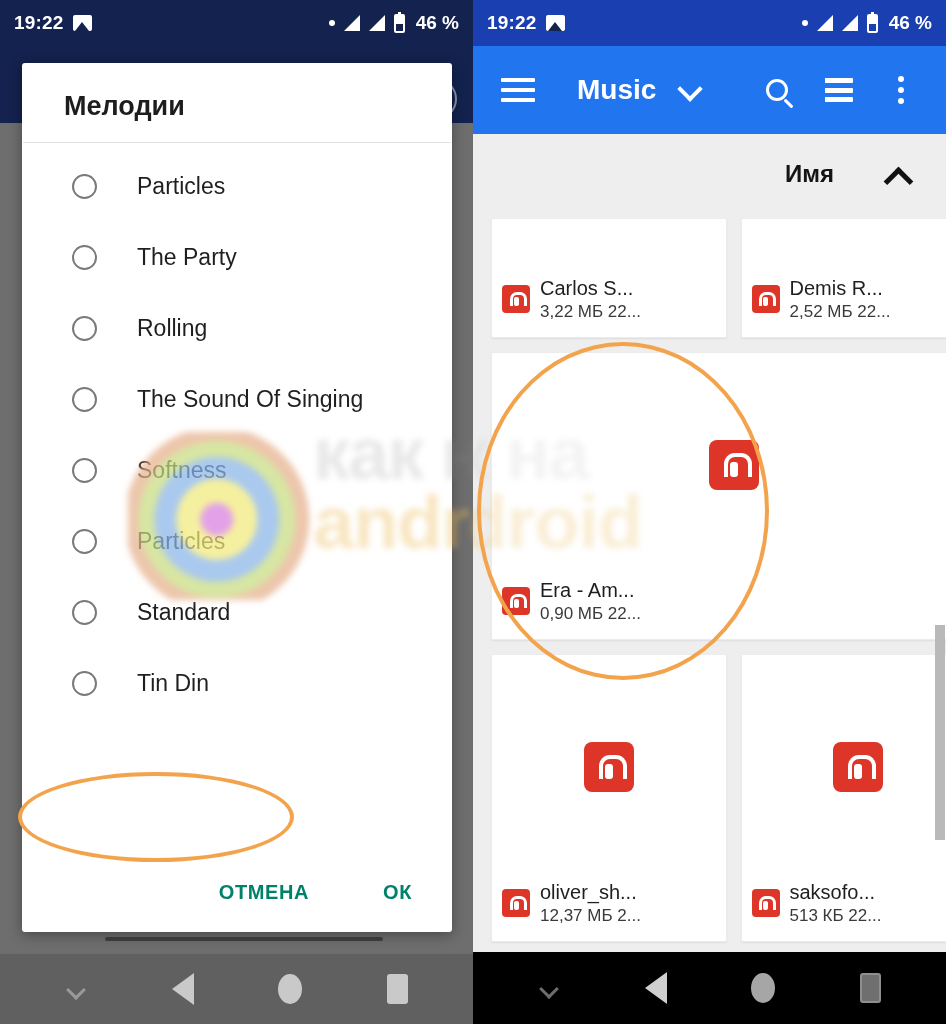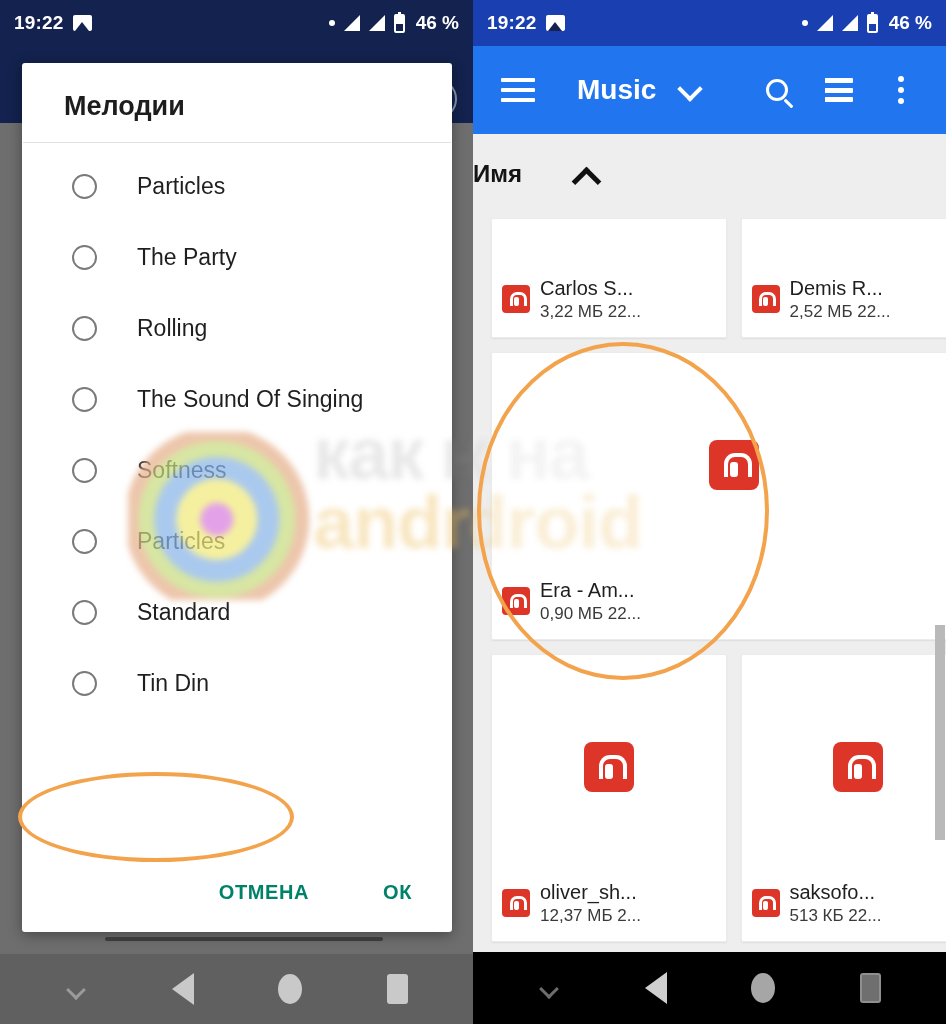--- a/index.html
+++ b/index.html
@@ -352,21 +352,21 @@
   .ic-dots {
     width: 6px; height: 28px;
     display: flex; flex-direction: column; justify-content: space-between;
   }
   .ic-dots b { display: block; width: 6px; height: 6px; background: #fff; border-radius: 50%; }
 
   .sortbar {
     position: absolute; left: 0; top: 134px;
     width: 473px; height: 80px;
     background: #eeeeee;
-    display: flex; align-items: center; 
+    display: flex; align-items: center; justify-content: flex-end;
     padding-right: 36px;
     z-index: 2;
   }
   .sort-label { font-size: 24px; font-weight: bold; color: #141414; }
   .sort-arrow {
     margin-left: 50px;
     width: 26px; height: 18px; position: relative;
   }
   .sort-arrow:before {
     content: ""; position: absolute; left: 4px; top: 6px;

